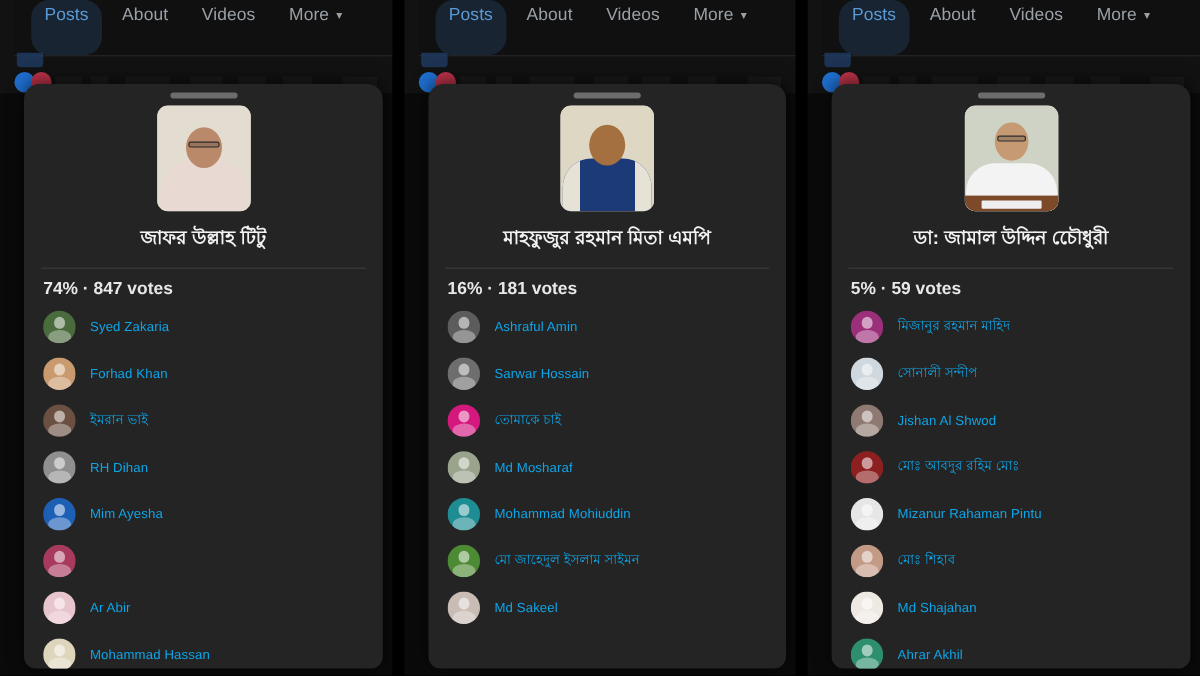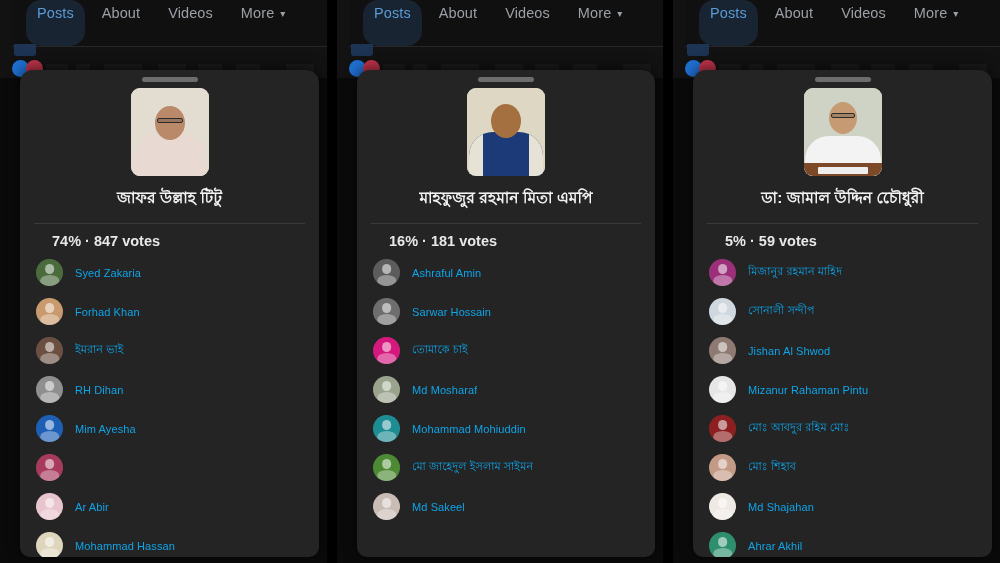--- a/index.html
+++ b/index.html
@@ -146,21 +146,21 @@
     color:#f2f2f2;
     letter-spacing:.1px;
   }
 
   .tally-sep {
     height:1px;
     background:#3a3a3a;
     margin:11px 14px 0;
   }
   .tally {
-    padding:9px 32px 4px;
+    padding:9px 16px 4px;
     font-size:14.5px;
     font-weight:700;
     color:#e8e8e8;
   }
 
   .voters { padding:0 0 4px; }
   .voter {
     display:flex; align-items:center;
     height:39px;
     padding:0 16px;
@@ -447,33 +447,33 @@
         <div class="voter">
             <div class="avatar">
               <div class="av-bg" style="background:#8e7a72"></div>
               <div class="av-head"></div>
               <div class="av-body"></div>
             </div>
             <div class="voter-name">Jishan Al Shwod</div>
           </div>
         <div class="voter">
             <div class="avatar">
+              <div class="av-bg" style="background:#8d1f20"></div>
+              <div class="av-head"></div>
+              <div class="av-body"></div>
+            </div>
+            <div class="voter-name">মোঃ আবদুর রহিম মোঃ</div>
+          </div>
+        <div class="voter">
+            <div class="avatar">
               <div class="av-bg" style="background:#e6e6e6"></div>
               <div class="av-head"></div>
               <div class="av-body"></div>
             </div>
             <div class="voter-name">Mizanur Rahaman Pintu</div>
-          </div>
-        <div class="voter">
-            <div class="avatar">
-              <div class="av-bg" style="background:#8d1f20"></div>
-              <div class="av-head"></div>
-              <div class="av-body"></div>
-            </div>
-            <div class="voter-name">মোঃ আবদুর রহিম মোঃ</div>
           </div>
         <div class="voter">
             <div class="avatar">
               <div class="av-bg" style="background:#c39a86"></div>
               <div class="av-head"></div>
               <div class="av-body"></div>
             </div>
             <div class="voter-name">মোঃ শিহাব</div>
           </div>
         <div class="voter">

